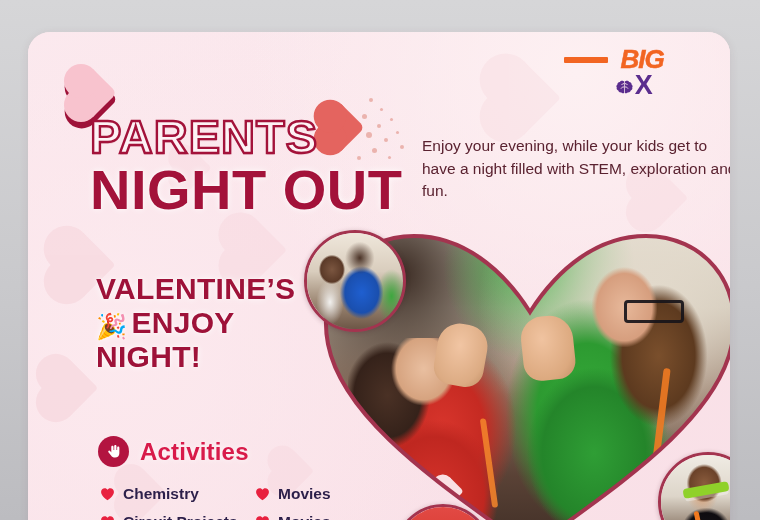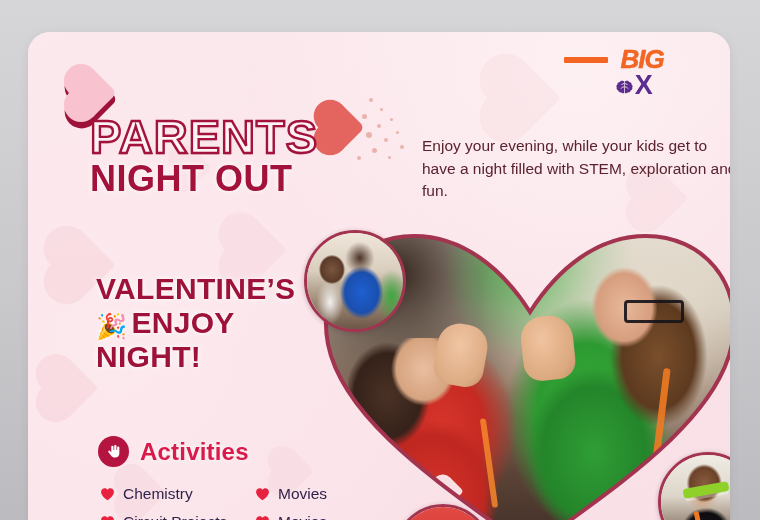--- a/index.html
+++ b/index.html
@@ -84,21 +84,21 @@
 
   
   #headline { position: absolute; left: 62px; top: 82px; width: 330px; }
   .hl-parents {
     font-size: 47px; font-weight: 800; letter-spacing: 1px; line-height: .96;
     color: #fdf2f5;
     -webkit-text-stroke: 2.4px #a3123a;
     text-shadow: 0 2px 0 rgba(163,18,58,.12);
   }
   .hl-night {
-    font-size: 36px; font-weight: 800; letter-spacing: .5px; line-height: 1.02;
+    font-size: 56px; font-weight: 800; letter-spacing: .5px; line-height: 1.02;
     color: #a3123a;
     margin-top: 2px;
     text-shadow: 0 0 7px rgba(255,255,255,.85), 0 0 2px rgba(255,255,255,.9);
   }
 
   
   .deco-heart {
     position: absolute;
     transform: rotate(-45deg);
   }
@@ -149,21 +149,21 @@
   .act-title {
     font-size: 24px; font-weight: 700; color: #d81b4a; letter-spacing: .2px;
     text-shadow: 0 0 6px rgba(255,255,255,.85);
   }
   #activities-list {
     position: absolute; left: 72px; top: 453px; width: 250px;
     display: grid; grid-template-columns: 155px 110px; row-gap: 10px;
   }
   .act-item {
     display: flex; align-items: center; gap: 8px;
-    font-size: 15.5px; font-weight: 400; color: #2c1f4a; white-space: nowrap;
+    font-size: 15.5px; font-weight: 700; color: #2c1f4a; white-space: nowrap;
   }
   .mini-heart { width: 15px; height: 14px; flex: none; }
 
   
   #collage { position: absolute; left: 276px; top: 186px; width: 460px; height: 340px; }
 
   .heart-photo {
     position: absolute; left: 6px; top: 2px; width: 440px; height: 336px;
   }
 

